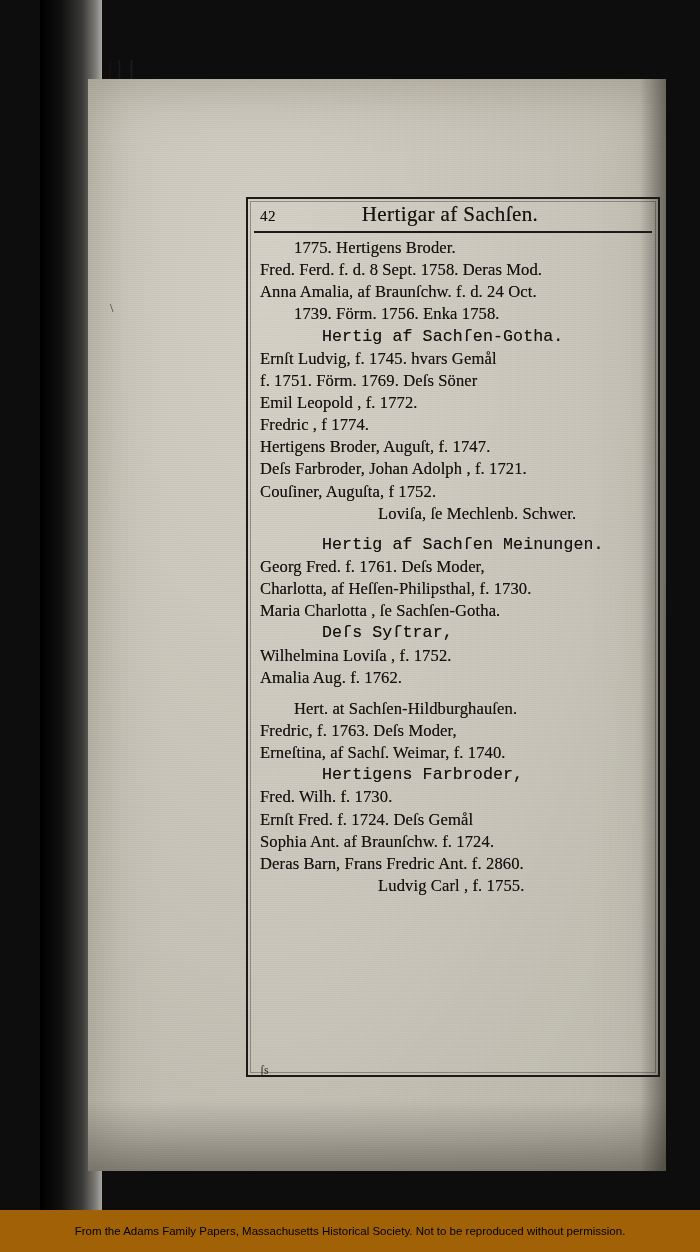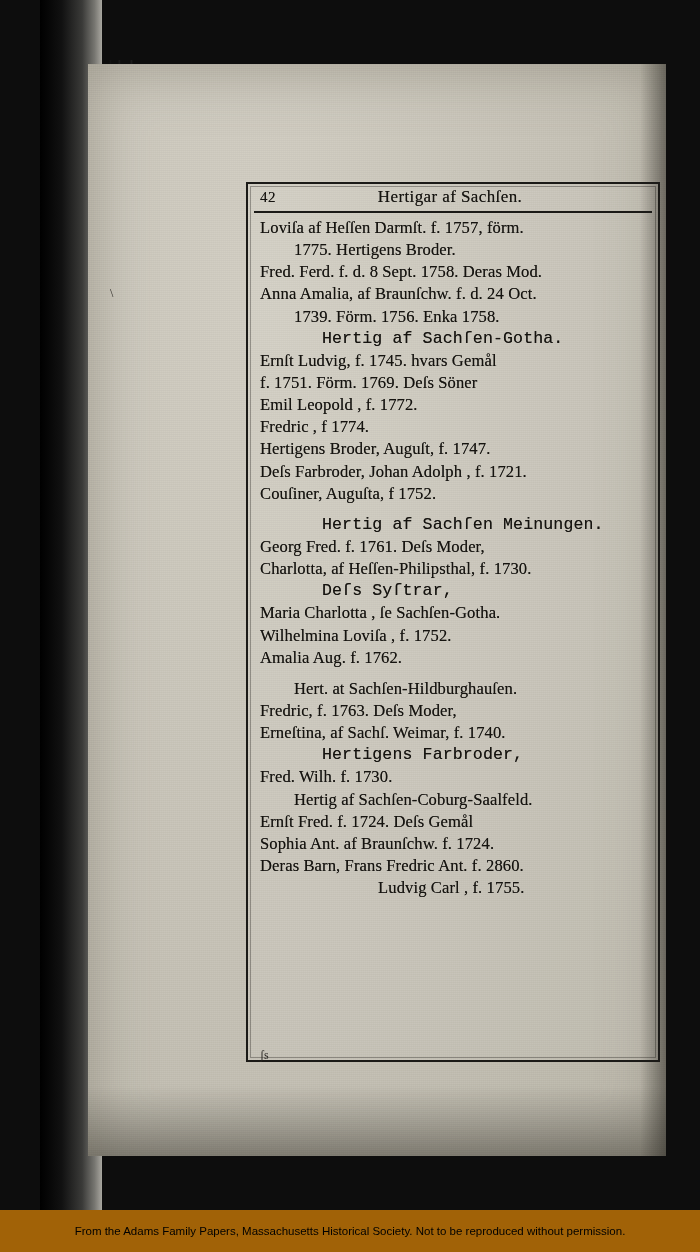--- a/index.html
+++ b/index.html
@@ -36,21 +36,21 @@
     width: 40px; height: 1090px;
     background:
       linear-gradient(to right, rgba(0,0,0,0) 0%, rgba(0,0,0,0) 18%, rgba(20,20,20,.9) 20%, rgba(0,0,0,0) 24%,
                       rgba(0,0,0,0) 40%, rgba(30,30,30,.8) 43%, rgba(0,0,0,0) 47%,
                       rgba(0,0,0,0) 70%, rgba(40,40,40,.6) 73%, rgba(0,0,0,0) 78%);
   }
 
   
   #paper {
     position: absolute;
-    left: 88px; top: 64px;
+    left: 88px; top: 79px;
     width: 578px; height: 1092px;
     background: #c9c5b9;
     background-image:
       radial-gradient(ellipse at 30% 20%, #d2cec3 0%, #c6c2b6 55%, #b9b5a8 100%);
     box-shadow: inset 0 0 60px rgba(120,115,100,.55);
   }
   #paper-grain {
     position: absolute;
     inset: 0;
     opacity: .5;
@@ -99,21 +99,21 @@
     padding: 3px 4px 4px 6px;
     font-size: 16.5px;
   }
   .folio {
     font-size: 15px;
     letter-spacing: .5px;
   }
   .headtitle {
     flex: 1;
     text-align: center;
-    font-size: 17px;
+    font-size: 21px;
     letter-spacing: .4px;
     padding-right: 24px;
   }
 
   .body {
     padding: 4px 6px 0 6px;
     font-size: 16.6px;
     line-height: 1.335;
   }
   .ln {
@@ -167,48 +167,47 @@
 
     <div id="textblock">
       <div class="innerline"></div>
 
       <div class="headrow">
         <span class="folio">42</span>
         <span class="headtitle">Hertigar af Sachſen.</span>
       </div>
 
       <div class="body">
-        <div class="ln">Loviſa af Heſſen Darmſt. f. 1757, förm.</div>
         <div class="ln indent1">1775.            Hertigens Broder.</div>
         <div class="ln">Fred. Ferd. f. d. 8 Sept. 1758. Deras Mod.</div>
         <div class="ln">Anna Amalia, af Braunſchw. f. d. 24 Oct.</div>
         <div class="ln indent1">1739. Förm. 1756. Enka 1758.</div>
         <div class="ln indent2">Hertig af Sachſen-Gotha.</div>
         <div class="ln">Ernſt Ludvig, f. 1745.  hvars Gemål</div>
         <div class="ln">f. 1751. Förm. 1769.     Deſs Söner</div>
         <div class="ln">Emil Leopold , f. 1772.</div>
         <div class="ln">Fredric , f 1774.</div>
         <div class="ln">Hertigens Broder, Auguſt, f. 1747.</div>
         <div class="ln">Deſs Farbroder, Johan Adolph , f. 1721.</div>
         <div class="ln">Couſiner,   Auguſta, f 1752.</div>
+        <div class="ln indent3">Loviſa, ſe Mechlenb. Schwer.</div>
         <div class="gap"></div>
         <div class="ln indent2">Hertig af Sachſen Meinungen.</div>
         <div class="ln">Georg Fred. f. 1761.     Deſs Moder,</div>
         <div class="ln">Charlotta, af Heſſen-Philipsthal, f. 1730.</div>
+        <div class="ln">Maria Charlotta , ſe Sachſen-Gotha.</div>
         <div class="ln indent2">Deſs Syſtrar,</div>
-        <div class="ln">Maria Charlotta , ſe Sachſen-Gotha.</div>
         <div class="ln">Wilhelmina Loviſa , f. 1752.</div>
         <div class="ln">Amalia Aug. f. 1762.</div>
         <div class="gap"></div>
         <div class="ln indent1">Hert. at Sachſen-Hildburghauſen.</div>
         <div class="ln">Fredric, f. 1763.  Deſs Moder,</div>
         <div class="ln">Erneſtina, af Sachſ. Weimar, f. 1740.</div>
         <div class="ln indent2">Hertigens Farbroder,</div>
         <div class="ln">Fred. Wilh. f. 1730.</div>
-        <div class="ln indent1">Hertig af Sachſen-Coburg-Saalfeld.</div>
         <div class="ln">Ernſt Fred. f. 1724.      Deſs Gemål</div>
         <div class="ln">Sophia Ant. af Braunſchw. f. 1724.</div>
         <div class="ln">Deras Barn, Frans Fredric Ant. f. 2860.</div>
         <div class="ln indent3">Ludvig Carl , f. 1755.</div>
       </div>
     </div>
 
     <span class="mark" style="left:22px; top:222px;">\</span>
     <span class="mark" style="left:172px; top:984px;text-align:right;">ʃs</span>
   </div>

